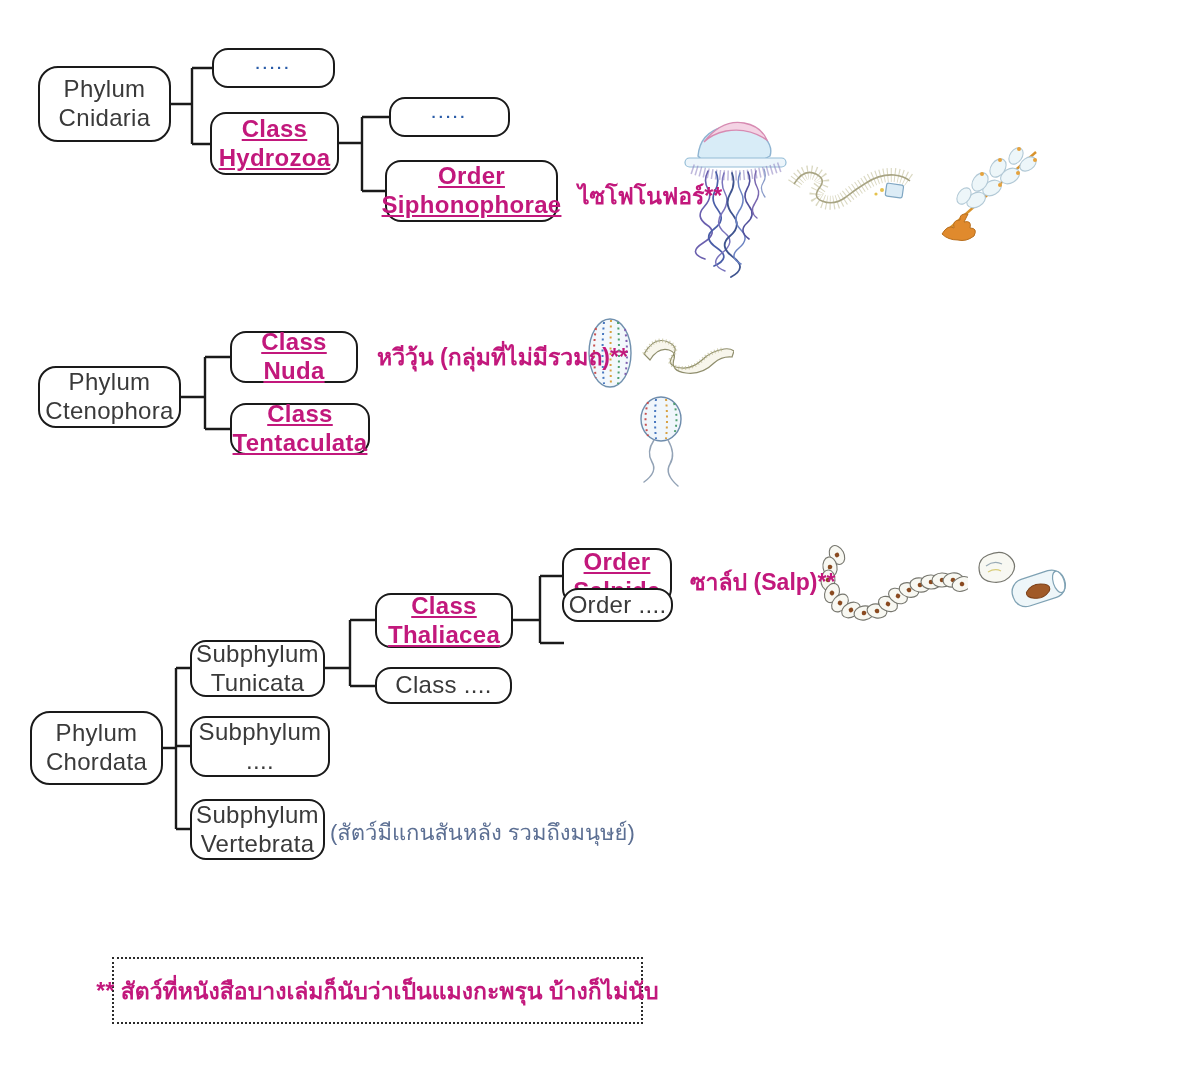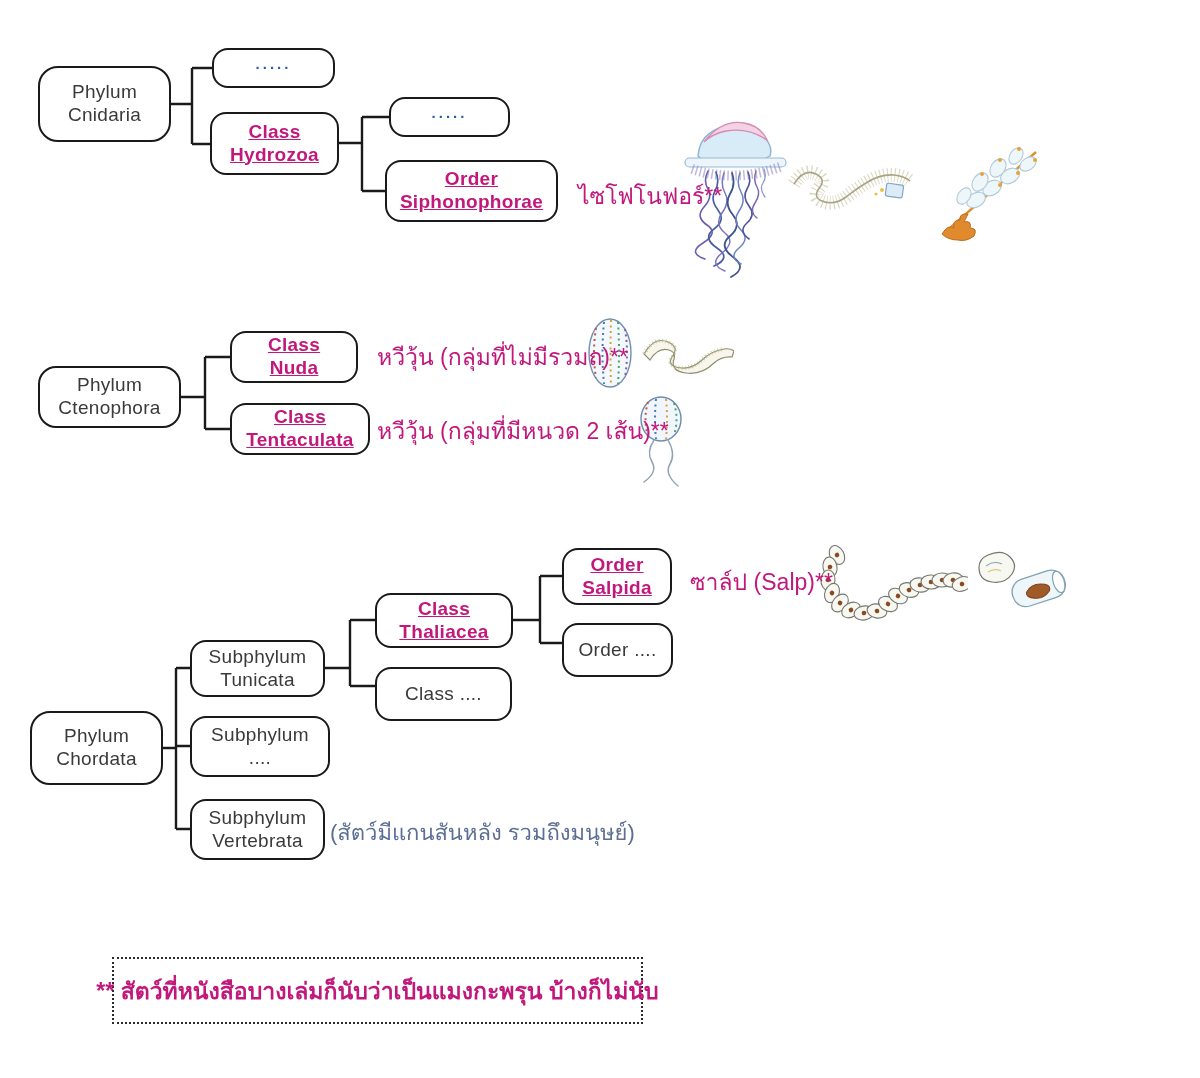--- a/index.html
+++ b/index.html
@@ -1,27 +1,27 @@
 <!DOCTYPE html>
 <html><head>
 <meta charset="utf-8">
 <style>
   html,body{margin:0;padding:0;background:#ffffff;}
   .canvas{position:relative;width:1200px;height:1078px;background:#ffffff;
           font-family:"Liberation Sans", sans-serif;overflow:hidden;}
   .connector-layer{position:absolute;left:0;top:0;z-index:0;}
   .node{position:absolute;z-index:2;background:#ffffff;border:2.5px solid #1a1a1a;
         border-radius:16px;display:flex;align-items:center;justify-content:center;
-        text-align:center;font-size:19px;color:#3a3a3a;line-height:1.2;
+        text-align:center;font-size:24px;color:#3a3a3a;line-height:1.2;
         white-space:pre-line;letter-spacing:.3px;box-sizing:border-box;}
   .node.magenta{color:#c2187c;font-weight:600;text-decoration:underline;}
   .node.dots{color:#2a5ca8;font-weight:800;font-size:15px;letter-spacing:3px;
              padding-bottom:9px;}
   .thai-label{position:absolute;z-index:2;color:#c2187c;font-size:23px;
-              font-weight:400;white-space:nowrap;}
+              font-weight:700;white-space:nowrap;}
   .thai-label.slate{color:#5c6f93;font-weight:400;font-size:22px;}
   .footnote{position:absolute;z-index:2;left:112px;top:957px;width:531px;height:67px;
             border:2.5px dotted #2a2a2a;box-sizing:border-box;display:flex;
             align-items:center;justify-content:center;color:#c2187c;
             font-weight:700;font-size:23px;white-space:nowrap;}
   .illus{position:absolute;z-index:1;}
 </style>
 </head>
 <body>
 
@@ -96,21 +96,20 @@
     <path d="M6,92 q6,-10 12,-6 q-2,-8 6,-8 q-1,-7 8,-6 l-4,8 q8,-2 6,6 q8,0 4,8 q-8,6 -16,4 q-10,0 -16,-6 Z" fill="#e08a2d" stroke="#b86f1e" stroke-width="1"></path>
   </svg>
 
   <div class="node" style="left:38px;top:366px;width:143px;height:62px;border-radius:18px">Phylum
 Ctenophora</div>
   <div class="node magenta" style="left:230px;top:331px;width:128px;height:52px">Class
 Nuda</div>
   <div class="node magenta" style="left:230px;top:403px;width:140px;height:52px">Class
 Tentaculata</div>
   <div class="thai-label" style="left:377px;top:339px">หวีวุ้น (กลุ่มที่ไม่มีรวมถ)**</div>
-  <div class="thai-label" style="left:377px;top:413px">หวีวุ้น (กลุ่มที่มีหนวด 2 เส้น)**</div>
 
   <svg class="illus" style="left:584px;top:316px" width="52" height="74" viewBox="0 0 52 74">
     <ellipse cx="26" cy="37" rx="21" ry="34" fill="#f3f8fc" stroke="#7090ae" stroke-width="1.4"></ellipse>
     <g fill="none" stroke-width="2" stroke-dasharray="2,3.5">
       <path d="M12,12 Q8,37 12,62" stroke="#c85050"></path>
       <path d="M20,6  Q17,37 20,68" stroke="#4878c0"></path>
       <path d="M27,4  Q26,37 27,70" stroke="#d8a040"></path>
       <path d="M34,6  Q36,37 34,68" stroke="#50a070"></path>
       <path d="M41,13 Q45,37 41,61" stroke="#8060b0"></path>
     </g>
@@ -138,24 +137,24 @@
   <div class="node" style="left:30px;top:711px;width:133px;height:74px;border-radius:20px">Phylum
 Chordata</div>
   <div class="node" style="left:190px;top:640px;width:135px;height:57px">Subphylum
 Tunicata</div>
   <div class="node" style="left:190px;top:716px;width:140px;height:61px">Subphylum
 ....</div>
   <div class="node" style="left:190px;top:799px;width:135px;height:61px">Subphylum
 Vertebrata</div>
   <div class="node magenta" style="left:375px;top:593px;width:138px;height:55px">Class
 Thaliacea</div>
-  <div class="node" style="left:375px;top:667px;width:137px;height:54px">Class ....</div>
+  <div class="node" style="left:375px;top:667px;width:137px;height:37px">Class ....</div>
   <div class="node magenta" style="left:562px;top:548px;width:110px;height:57px">Order
 Salpida</div>
-  <div class="node" style="left:562px;top:623px;width:111px;height:54px">Order ....</div>
+  <div class="node" style="left:562px;top:588px;width:111px;height:34px">Order ....</div>
   <div class="thai-label" style="left:690px;top:564px">ซาล์ป (Salp)**</div>
   <div class="thai-label slate" style="left:330px;top:815px">(สัตว์มีแกนสันหลัง รวมถึงมนุษย์)</div>
 
   <svg class="illus" style="left:816px;top:538px" width="152" height="96" viewBox="0 0 152 96">
     <g>
       <g transform="translate(21 17) rotate(-28)">
           <ellipse rx="7" ry="10" fill="#f8f8f2" stroke="#76766e" stroke-width="1.1"></ellipse>
           <circle r="2.3" fill="#8a4a20"></circle>
         </g>
       <g transform="translate(14 29) rotate(-10)">

